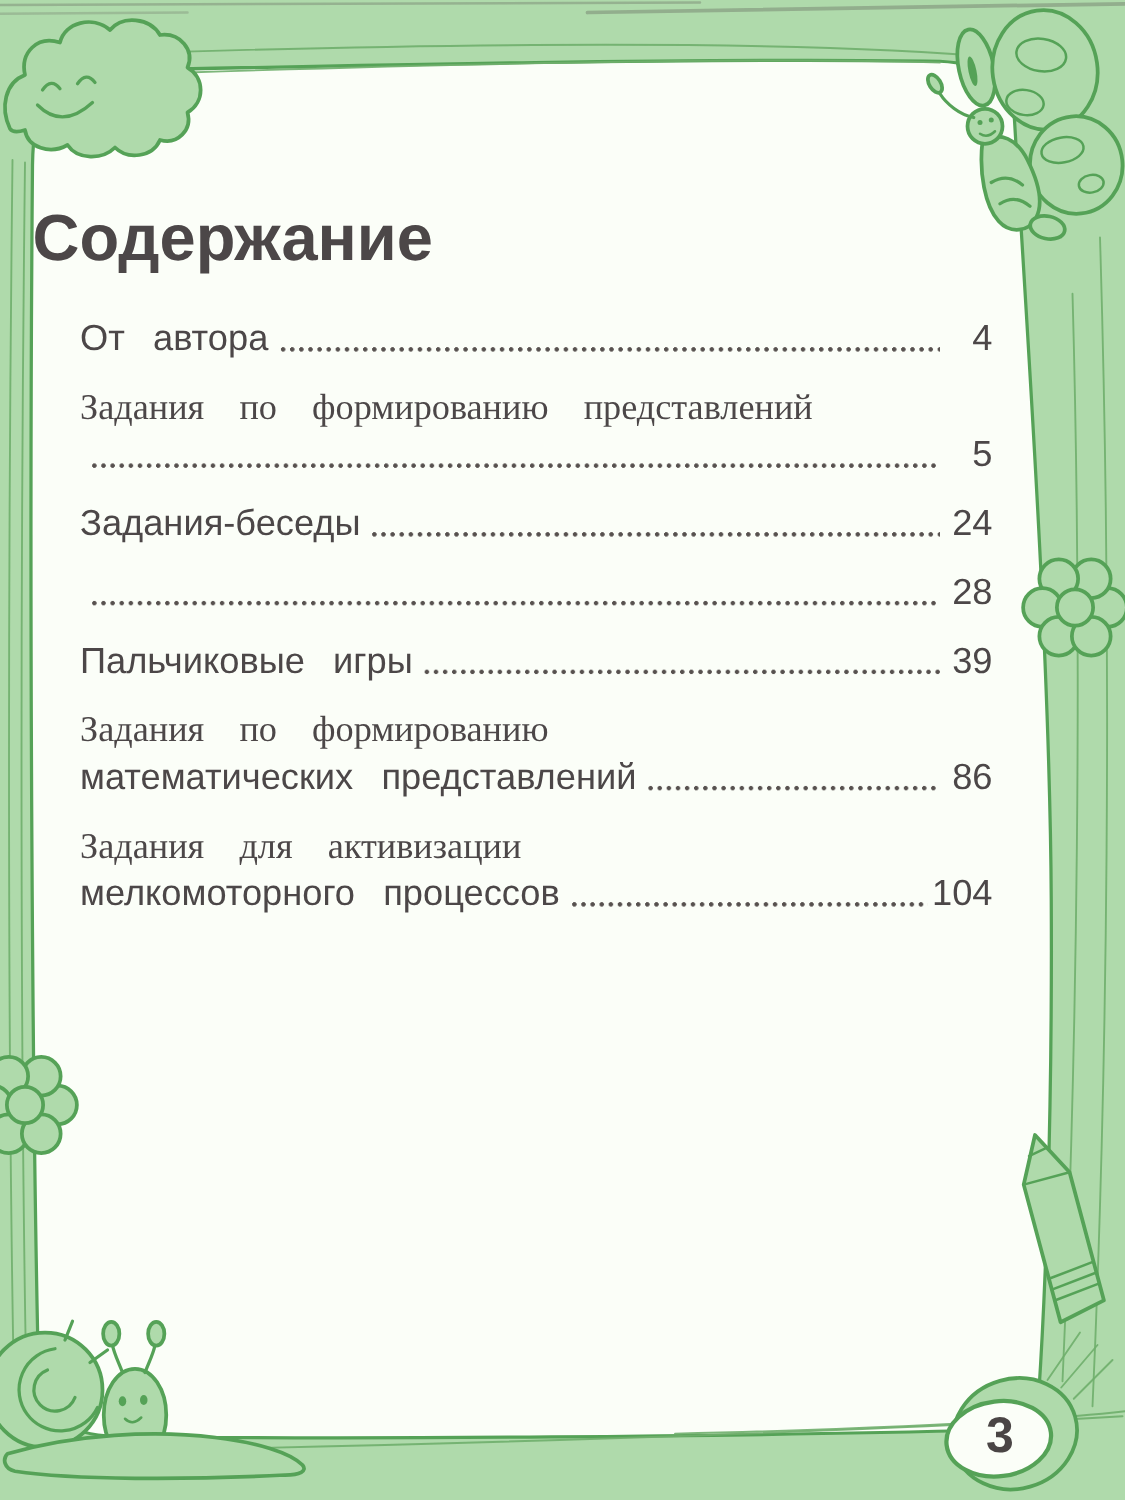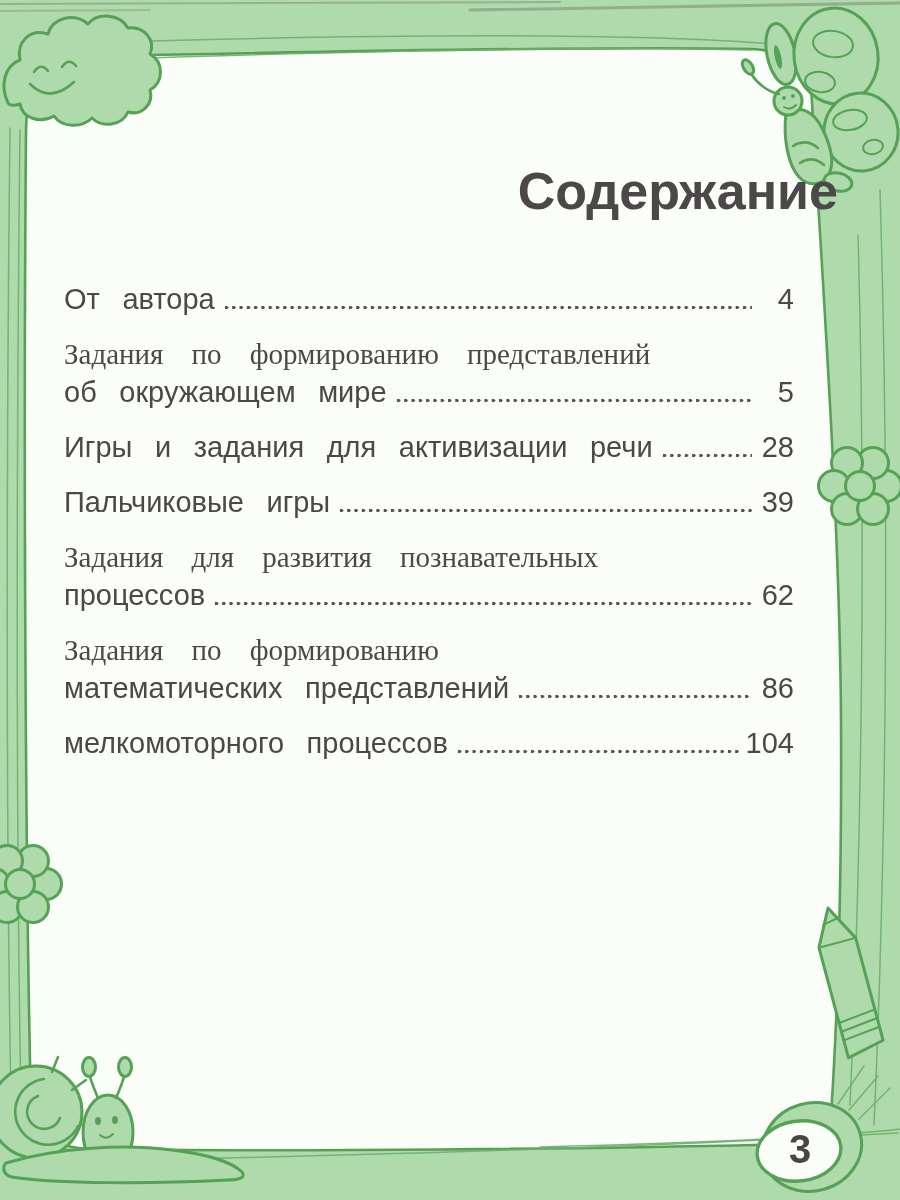--- a/index.html
+++ b/index.html
@@ -23,26 +23,26 @@
   .shape{fill:var(--background);stroke:var(--outline);stroke-width:3;stroke-linejoin:round;stroke-linecap:round;}
   .paper-shape{fill:var(--paper);stroke:var(--outline);stroke-width:2.6;stroke-linejoin:round;}
   .sketch{fill:none;stroke:var(--sketch);stroke-width:1.5;stroke-linecap:round;opacity:.9;}
   .detail{fill:none;stroke:var(--outline);stroke-width:2.6;stroke-linecap:round;}
   .thin{fill:none;stroke:var(--outline);stroke-width:2;stroke-linecap:round;}
   .dotfill{fill:var(--outline);stroke:none;}
   .scanline{fill:none;stroke:#76816f;stroke-linecap:round;}
 
   .title{
     position:absolute;left:26px;top:163px;width:812px;margin:0;
-    text-align:right;font-size:52px;line-height:1.1;font-weight:bold;
+    text-align:left;font-size:52px;line-height:1.1;font-weight:bold;
     letter-spacing:0px;color:var(--text);
   }
   .toc{
     position:absolute;left:64px;top:252px;width:730px;
-    font-size:29px;line-height:38px;margin-top:28px;
+    font-size:29px;line-height:38px;
   }
   .toc-entry{margin-bottom:17px;}
   .toc-line{display:flex;align-items:flex-end;word-spacing:0.5em;white-space:nowrap;}
   .toc-line.wide{word-spacing:0.72em;font-family:Liberation Serif, serif;}
   .dots{
     flex:1;height:5px;margin:0 4px 8px 9px;
     background-image:radial-gradient(circle at 2.5px 2.5px,var(--dots) 1.55px,transparent 1.95px);
     background-size:7.3px 5px;background-repeat:repeat-x;
   }
   .toc-page{min-width:38px;text-align:right;word-spacing:normal;}
@@ -201,60 +201,58 @@
           <span class="toc-text">От автора</span>
           <span class="dots"></span>
           <span class="toc-page">4</span>
         </div>
       </div>
       <div class="toc-entry">
         <div class="toc-line wide">
           <span class="toc-text">Задания по формированию представлений</span>
         </div>
         <div class="toc-line last">
-          <span class="toc-text">об окружающем мире</span>
           <span class="dots"></span>
           <span class="toc-page">5</span>
         </div>
       </div>
       <div class="toc-entry">
         <div class="toc-line last">
-          <span class="toc-text">Игры и задания для активизации речи</span>
+          <span class="toc-text">Задания-беседы</span>
+          <span class="dots"></span>
+          <span class="toc-page">24</span>
+        </div>
+      </div>
+      <div class="toc-entry">
+        <div class="toc-line last">
           <span class="dots"></span>
           <span class="toc-page">28</span>
         </div>
       </div>
       <div class="toc-entry">
         <div class="toc-line last">
           <span class="toc-text">Пальчиковые игры</span>
           <span class="dots"></span>
           <span class="toc-page">39</span>
-        </div>
-      </div>
-      <div class="toc-entry">
-        <div class="toc-line wide">
-          <span class="toc-text">Задания для развития познавательных</span>
-        </div>
-        <div class="toc-line last">
-          <span class="toc-text">процессов</span>
-          <span class="dots"></span>
-          <span class="toc-page">62</span>
         </div>
       </div>
       <div class="toc-entry">
         <div class="toc-line wide">
           <span class="toc-text">Задания по формированию</span>
         </div>
         <div class="toc-line last">
           <span class="toc-text">математических представлений</span>
           <span class="dots"></span>
           <span class="toc-page">86</span>
         </div>
       </div>
       <div class="toc-entry">
+        <div class="toc-line wide">
+          <span class="toc-text">Задания для активизации</span>
+        </div>
         <div class="toc-line last">
           <span class="toc-text">мелкомоторного процессов</span>
           <span class="dots"></span>
           <span class="toc-page">104</span>
         </div>
       </div>
     </div>
 
   <div class="page-num"><span>3</span></div>
 

